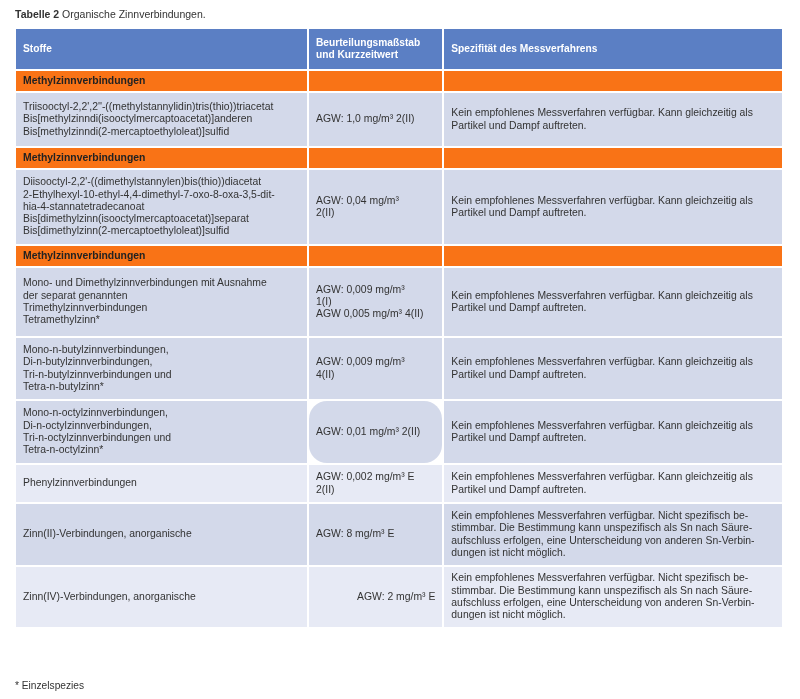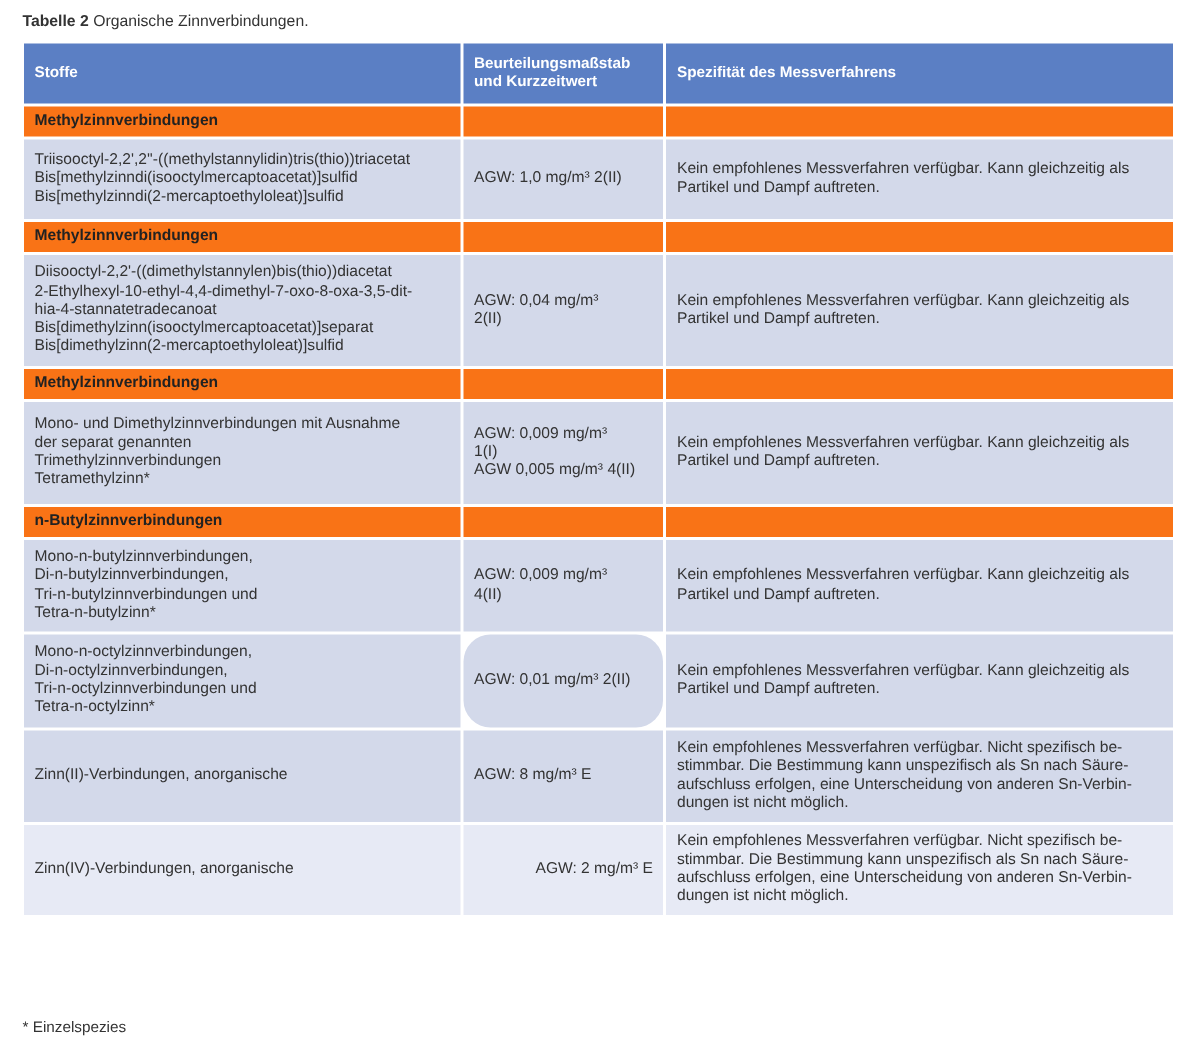--- a/index.html
+++ b/index.html
@@ -37,21 +37,21 @@
   </thead>
   <tbody id="tbody">
       <tr class="grp">
         <td style="height: 20px;">Methylzinnverbindungen</td>
         <td></td>
         <td></td>
       </tr>
       <tr class="dark">
         <td style="height: 53px;">
           <span class="line">Triisooctyl-2,2',2''-((methylstannylidin)tris(thio))triacetat</span>
-          <span class="line">Bis[methylzinndi(isooctylmercaptoacetat)]sulfid</span>
+          <span class="line">Bis[methylzinndi(isooctylmercaptoacetat)]anderen</span>
           <span class="line">Bis[methylzinndi(2-mercaptoethyloleat)]sulfid</span>
         </td>
         <td style="height: 53px;">
           <span class="line">AGW: 1,0 mg/m³ 2(II)</span>
         </td>
         <td style="height: 53px;">
           <span class="line">Kein empfohlenes Messverfahren verfügbar. Kann gleichzeitig als</span>
           <span class="line">Partikel und Dampf auftreten.</span>
         </td>
       </tr>
@@ -92,25 +92,20 @@
         <td style="height: 68px;">
           <span class="line">AGW: 0,009 mg/m³</span>
           <span class="line">1(I)</span>
           <span class="line">AGW 0,005 mg/m³ 4(II)</span>
         </td>
         <td style="height: 68px;">
           <span class="line">Kein empfohlenes Messverfahren verfügbar. Kann gleichzeitig als</span>
           <span class="line">Partikel und Dampf auftreten.</span>
         </td>
       </tr>
-      <tr class="grp">
-        <td style="height: 20px;">n-Butylzinnverbindungen</td>
-        <td></td>
-        <td></td>
-      </tr>
       <tr class="dark">
         <td style="height: 61px;">
           <span class="line">Mono-n-butylzinnverbindungen,</span>
           <span class="line">Di-n-butylzinnverbindungen,</span>
           <span class="line">Tri-n-butylzinnverbindungen und</span>
           <span class="line">Tetra-n-butylzinn*</span>
         </td>
         <td style="height: 61px;">
           <span class="line">AGW: 0,009 mg/m³</span>
           <span class="line">4(II)</span>
@@ -124,20 +119,33 @@
         <td style="height: 62px;">
           <span class="line">Mono-n-octylzinnverbindungen,</span>
           <span class="line">Di-n-octylzinnverbindungen,</span>
           <span class="line">Tri-n-octylzinnverbindungen und</span>
           <span class="line">Tetra-n-octylzinn*</span>
         </td>
         <td style="height: 62px; border-radius: 18px;">
           <span class="line">AGW: 0,01 mg/m³ 2(II)</span>
         </td>
         <td style="height: 62px;">
+          <span class="line">Kein empfohlenes Messverfahren verfügbar. Kann gleichzeitig als</span>
+          <span class="line">Partikel und Dampf auftreten.</span>
+        </td>
+      </tr>
+      <tr class="light">
+        <td style="height: 37px;">
+          <span class="line">Phenylzinnverbindungen</span>
+        </td>
+        <td style="height: 37px;">
+          <span class="line">AGW: 0,002 mg/m³ E</span>
+          <span class="line">2(II)</span>
+        </td>
+        <td style="height: 37px;">
           <span class="line">Kein empfohlenes Messverfahren verfügbar. Kann gleichzeitig als</span>
           <span class="line">Partikel und Dampf auftreten.</span>
         </td>
       </tr>
       <tr class="dark">
         <td style="height: 61px;">
           <span class="line">Zinn(II)-Verbindungen, anorganische</span>
         </td>
         <td style="height: 61px;">
           <span class="line">AGW: 8 mg/m³ E</span>

